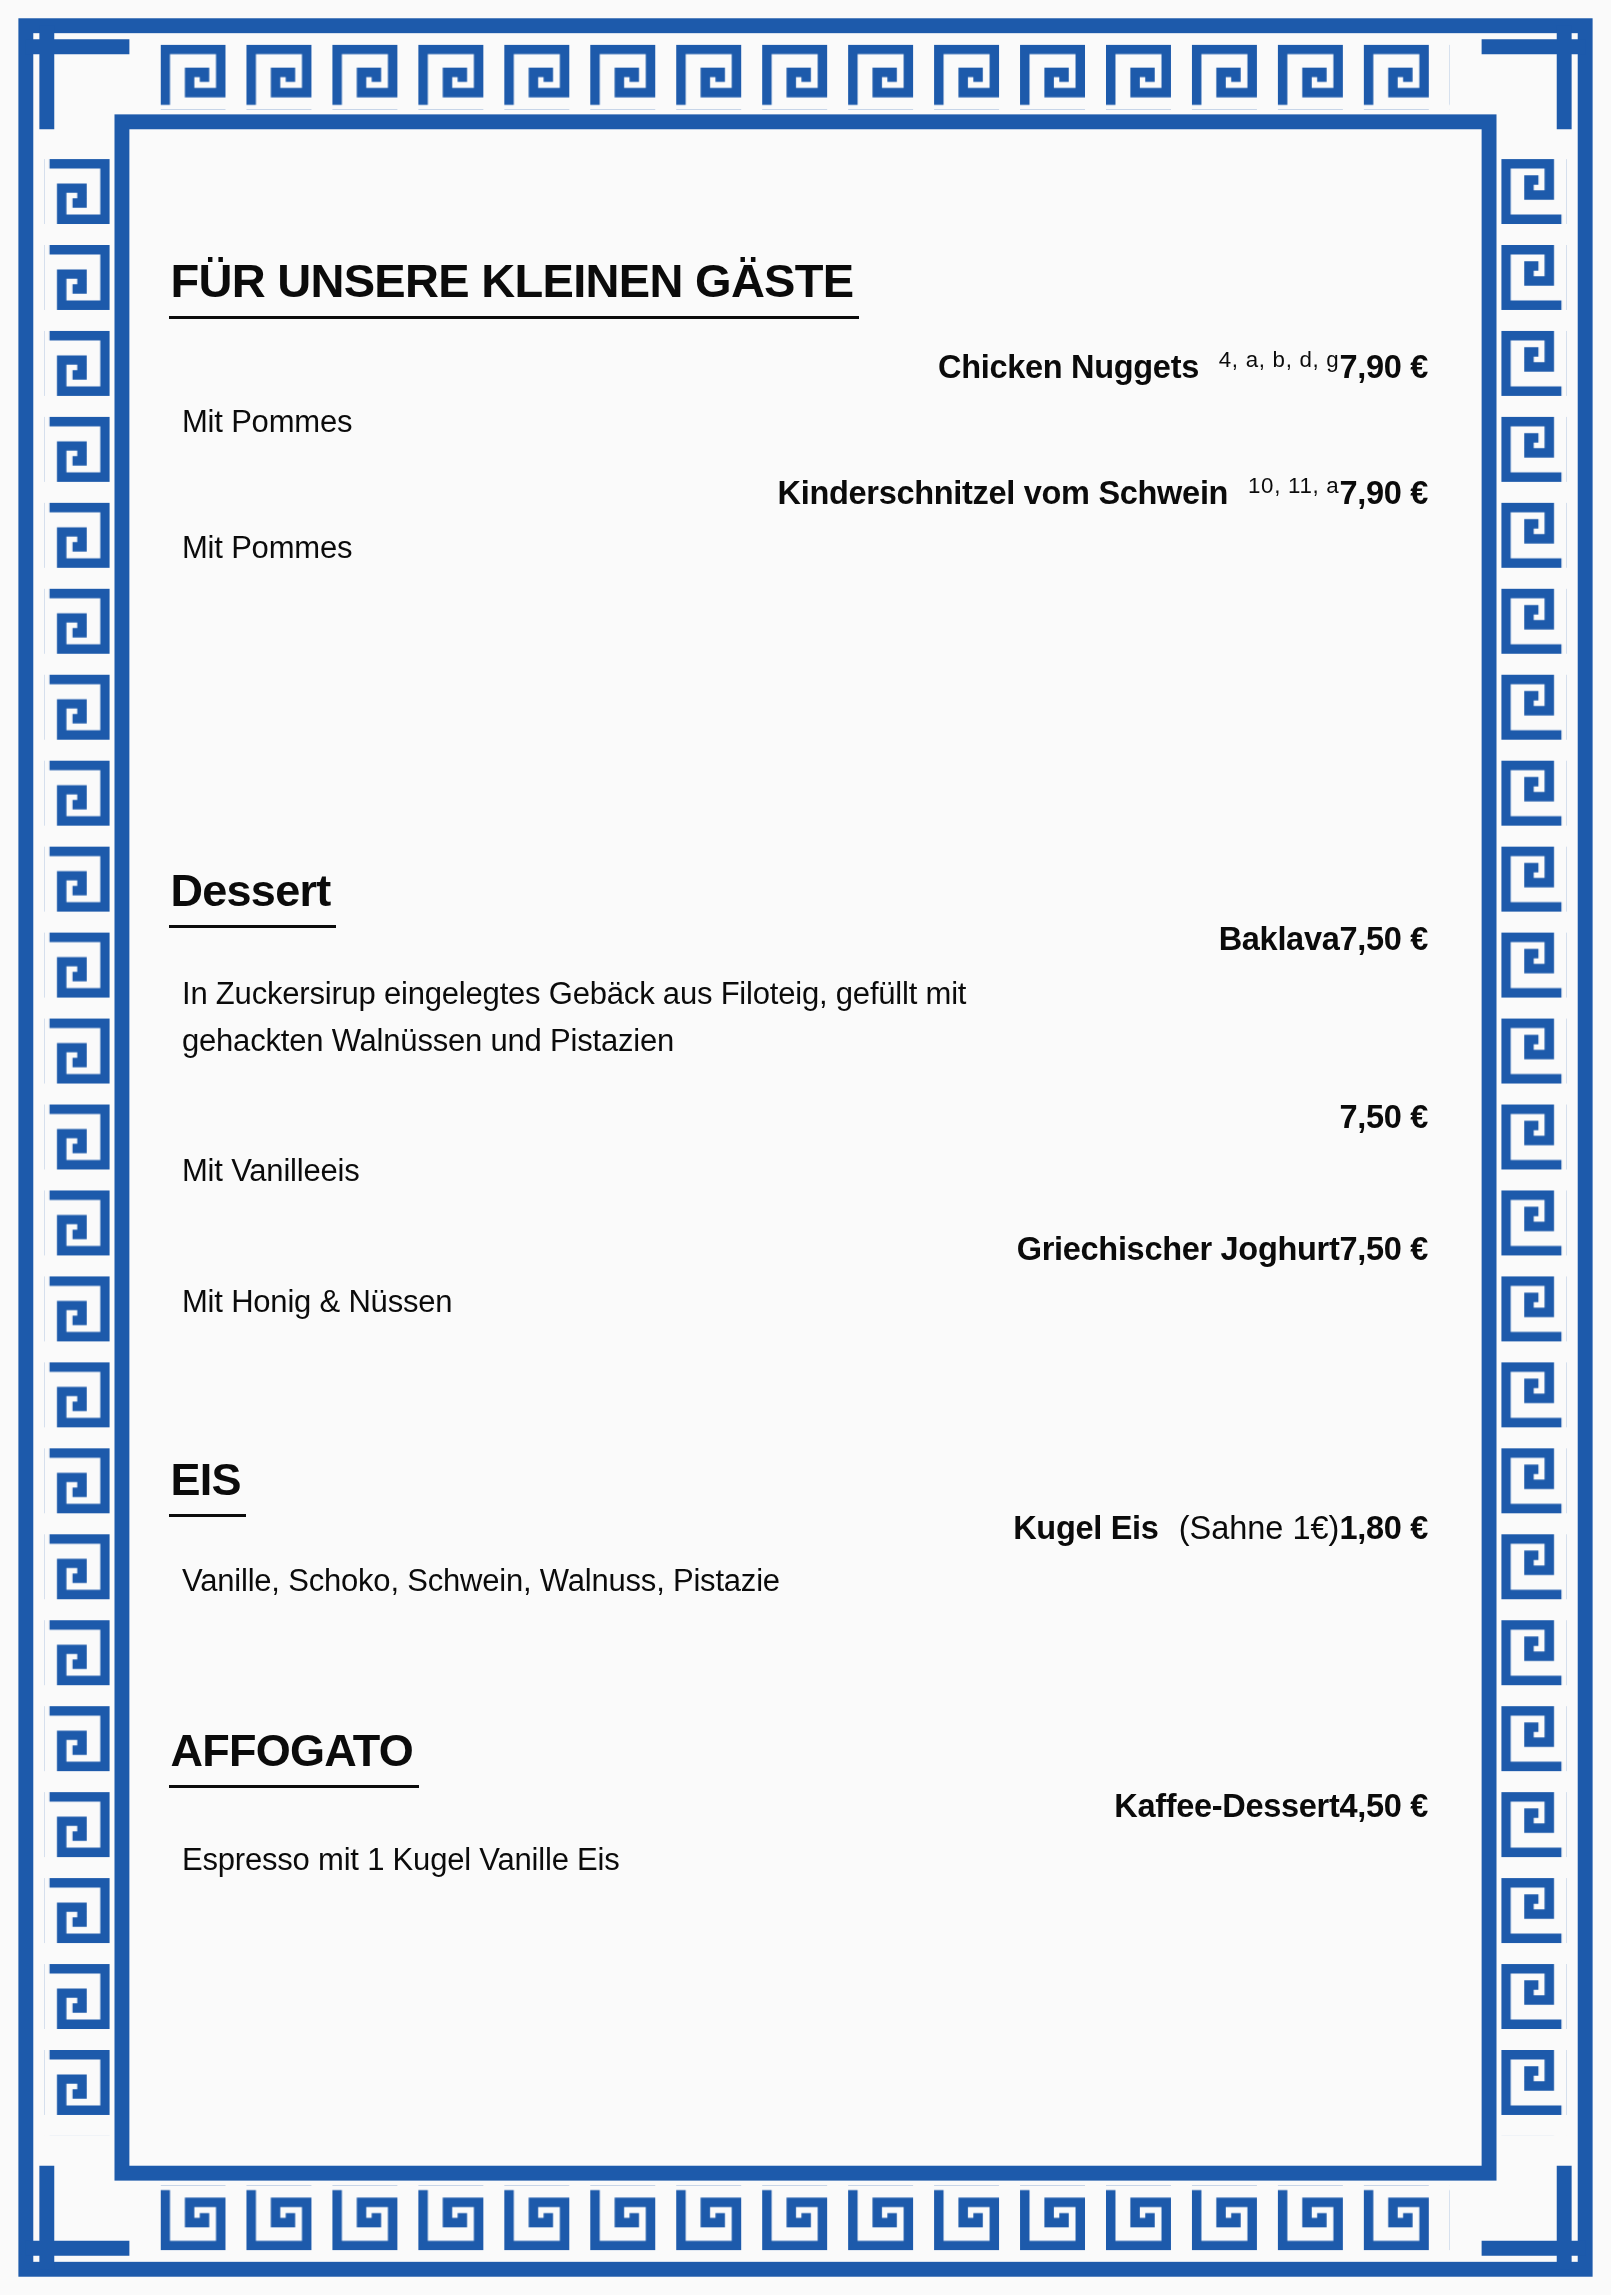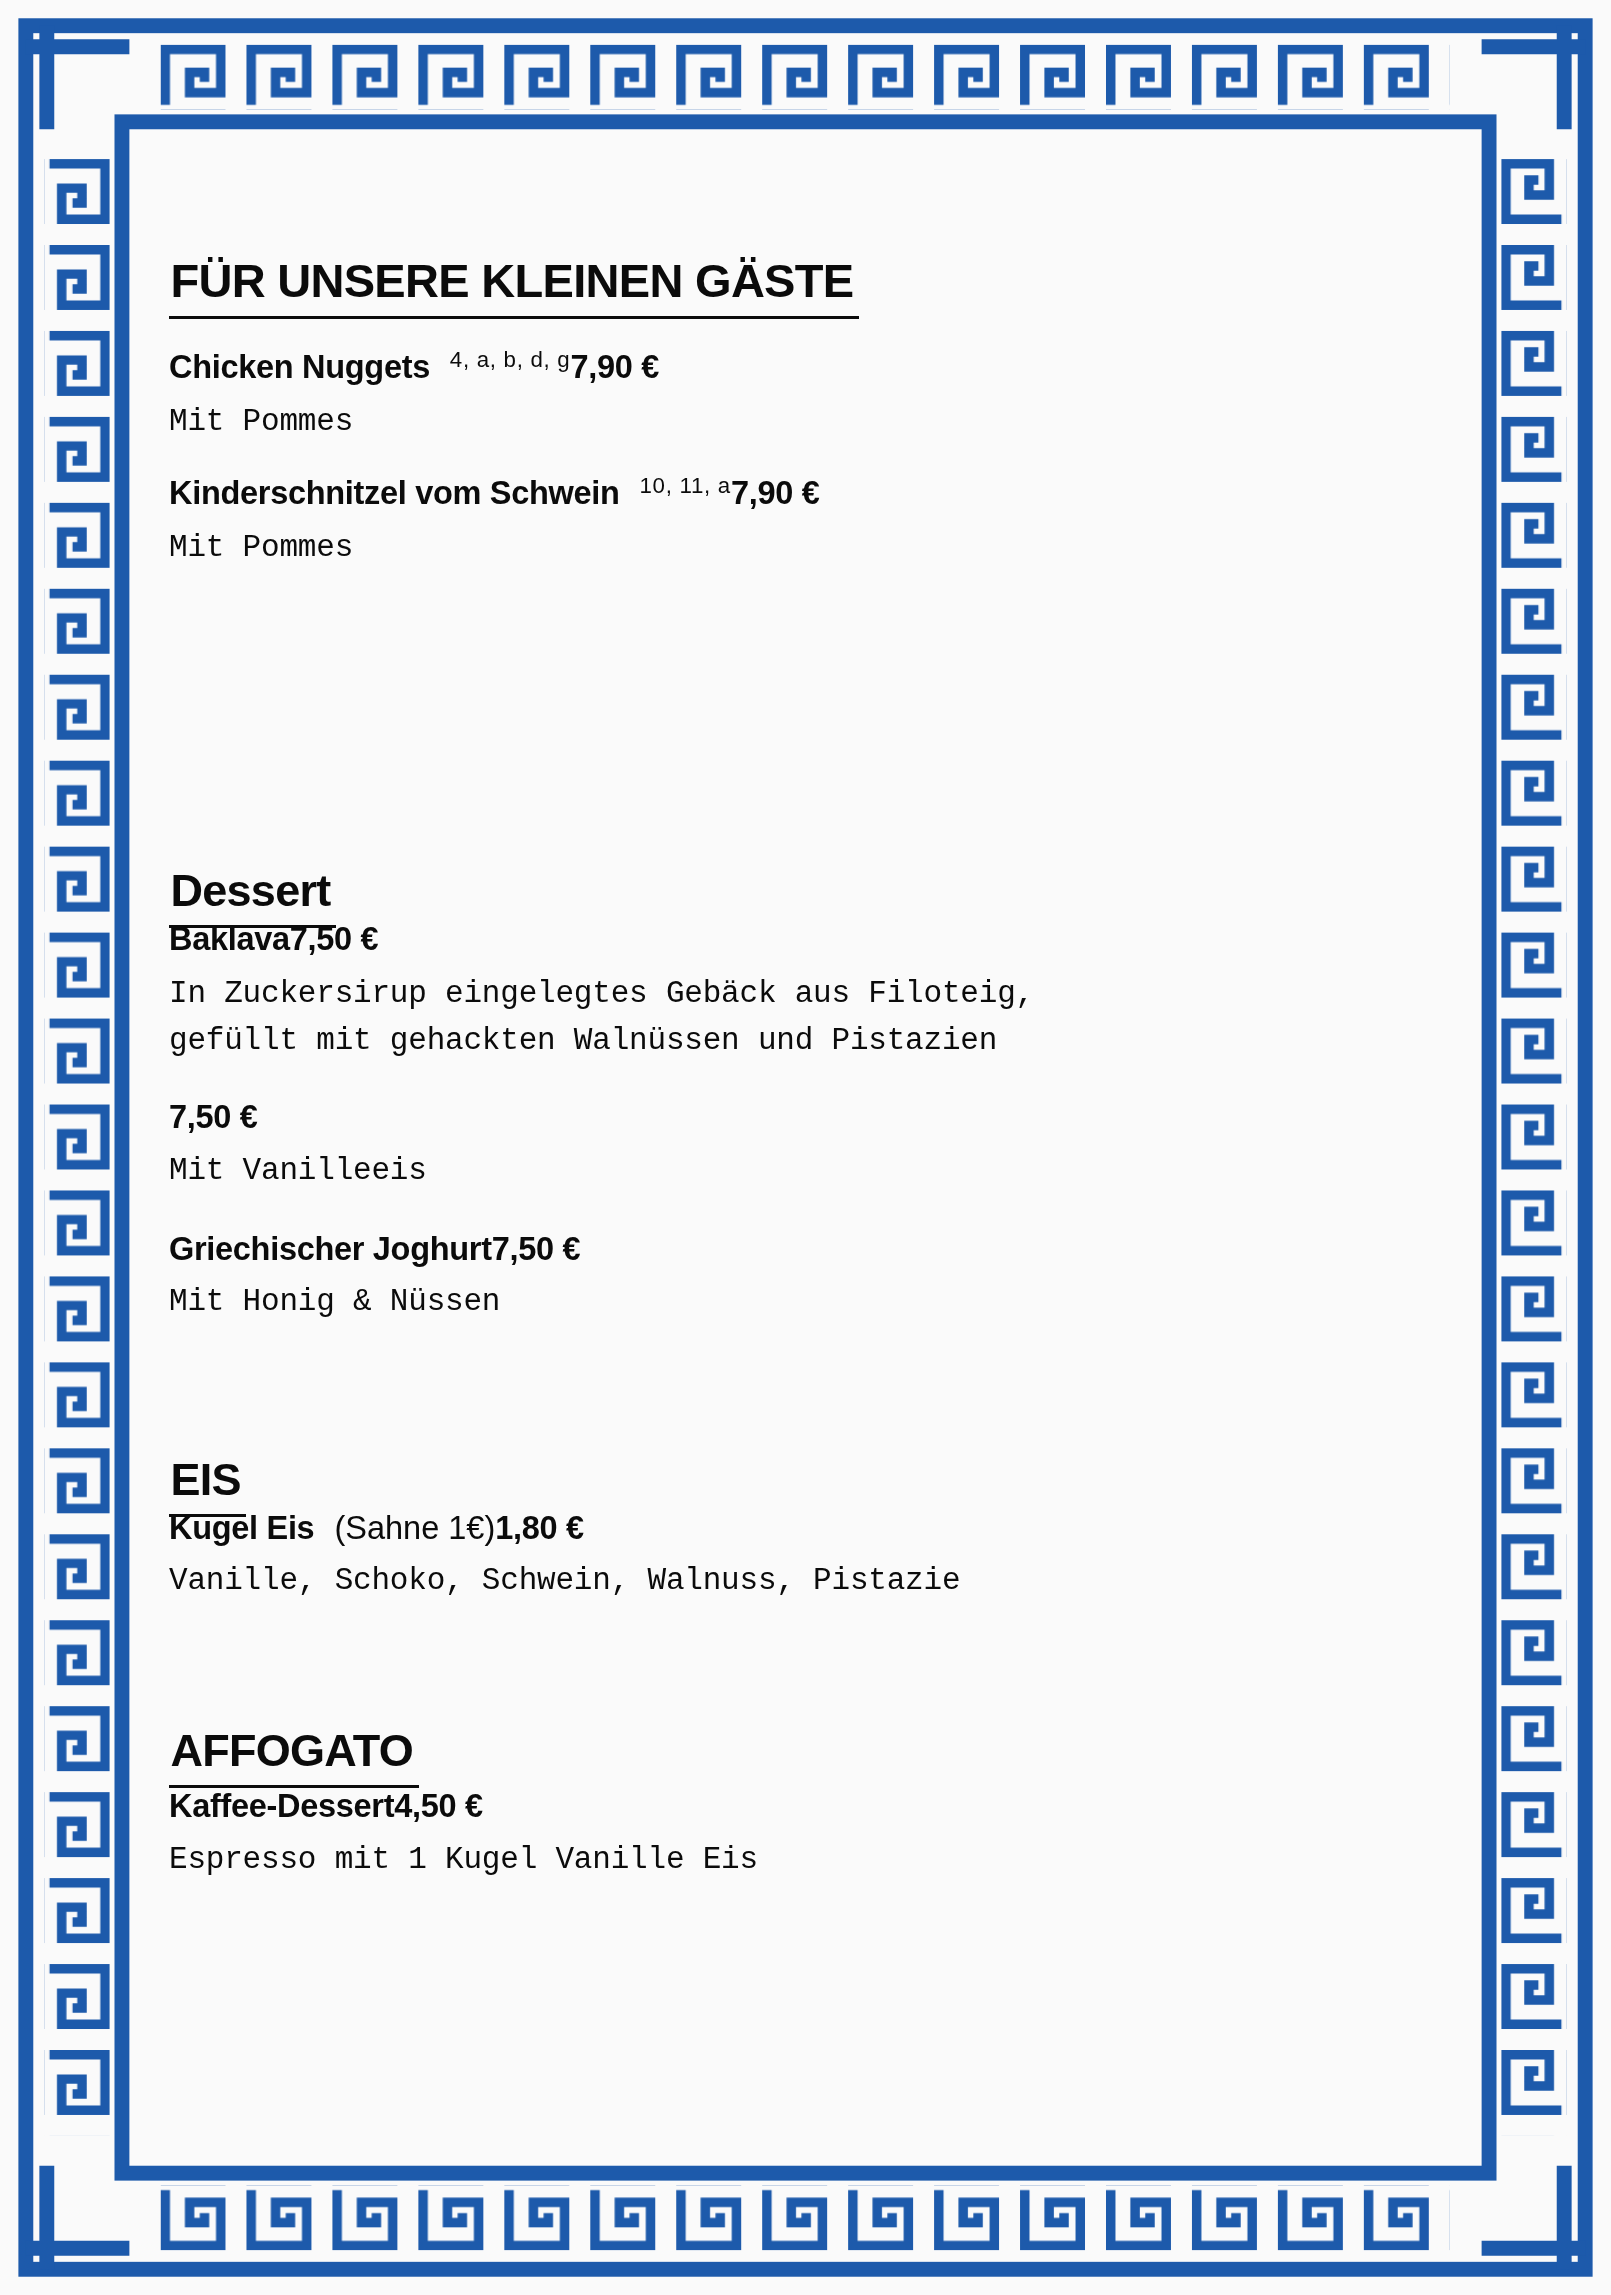--- a/index.html
+++ b/index.html
@@ -13,33 +13,33 @@
   main{position:absolute;left:169px;top:0;width:1259px;height:2295px;}
   .h{
     position:absolute;margin:0;font-weight:700;letter-spacing:-0.7px;
     border-bottom:3.4px solid #0b0b0b;display:inline-block;
     padding:0 5.4px 8.1px 1.4px;white-space:nowrap;
   }
   .h1{font-size:47px;}
   .h2{font-size:45px;margin-top:36px;}
   .row{
     position:absolute;left:0;width:100%;
-    display:flex;justify-content:flex-start;align-items:flex-start;
+    display:flex;justify-content:flex-end;align-items:flex-start;
     font-size:32.5px;line-height:1.25;
   }
   .nm{font-weight:700;letter-spacing:-0.3px;white-space:nowrap;}
   .sfx{font-weight:400;margin-left:11px;}
   .sup{
     font-size:22.3px;font-weight:400;letter-spacing:0.7px;
     position:relative;top:-10.8px;margin-left:10.8px;
   }
   .price{font-weight:700;white-space:nowrap;letter-spacing:-0.3px;}
   .desc{
-    position:absolute;left:0;max-width:866px;
-    font-size:31px;line-height:1.5;letter-spacing:-0.2px;font-family:Liberation Mono, monospace;
+    position:absolute;left:13px;max-width:866px;
+    font-size:31px;line-height:1.5;letter-spacing:-0.2px;
   }
 </style>
 </head>
 <body>
 
 <svg class="border-svg" width="1611" height="2295" viewBox="0 0 2380 3391" aria-hidden="true">
   <defs>
     <pattern id="pt" patternUnits="userSpaceOnUse" x="237" y="66" width="127" height="96">
       <path d="M7 89 V7 H89 V71 H43 V41 H65 V55" fill="none" stroke="#1d5aab" stroke-width="14"></path>
     </pattern>

